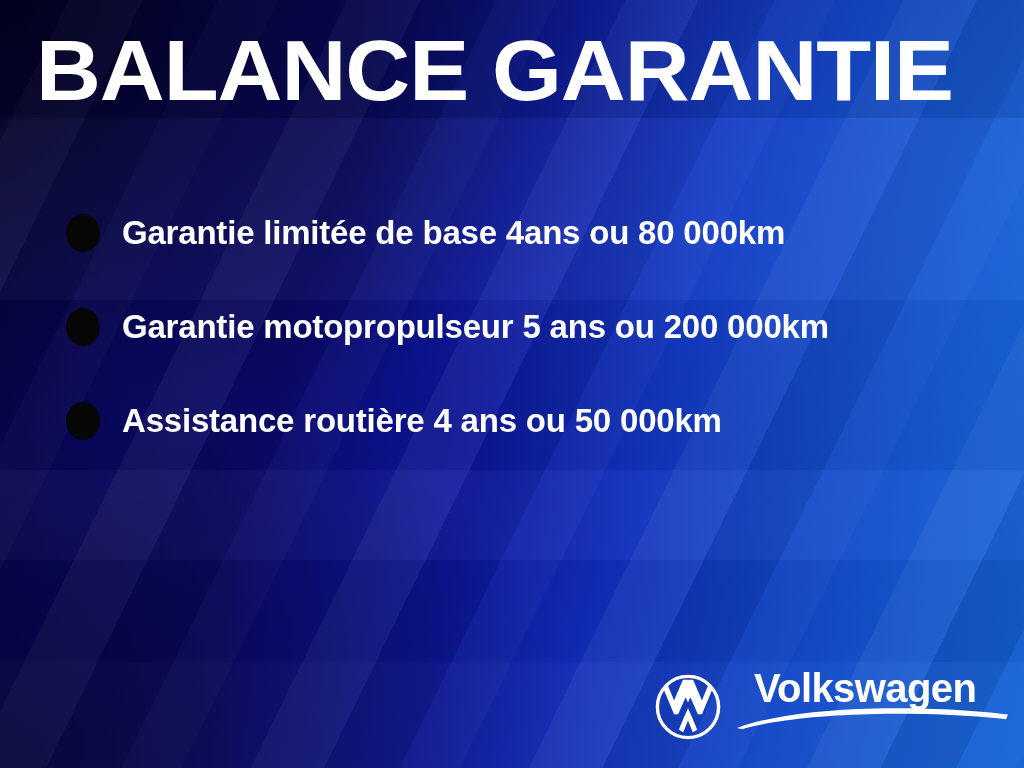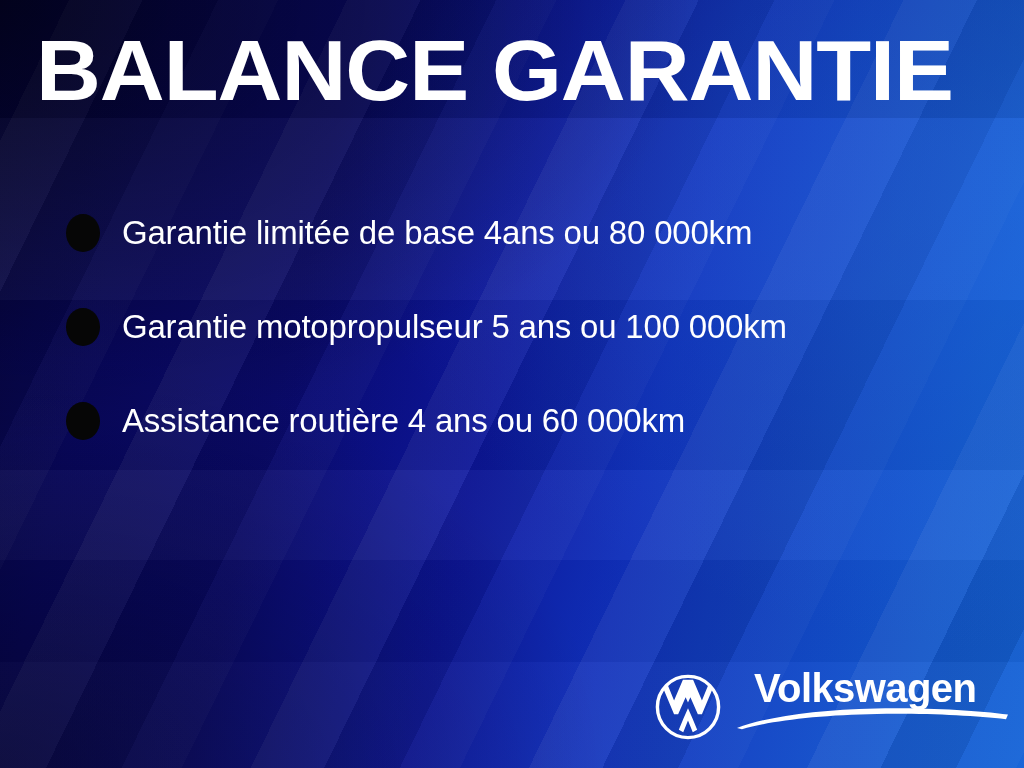--- a/index.html
+++ b/index.html
@@ -116,21 +116,21 @@
     flex: 0 0 auto;
     width: 34px;
     height: 38px;
     border-radius: 50%;
     background: #060606;
     margin-right: 22px;
   }
   .bullet-text {
     color: #ffffff;
     font-family: "Liberation Sans", sans-serif;
-    font-weight: 400;
+    font-weight: 700;
     font-size: 33px;
     line-height: 1.1;
     letter-spacing: -0.2px;
     white-space: nowrap;
   }
 
   
   .logo {
     position: absolute;
     right: 16px;
@@ -190,26 +190,26 @@
 
   <ul class="bullets">
 
     <li class="bullet-row">
       <span class="bullet-dot"></span>
       <span class="bullet-text">Garantie limitée de base 4ans ou 80 000km</span>
     </li>
 
     <li class="bullet-row">
       <span class="bullet-dot"></span>
-      <span class="bullet-text">Garantie motopropulseur 5 ans ou 100 000km</span>
+      <span class="bullet-text">Garantie motopropulseur 5 ans ou 200 000km</span>
     </li>
 
     <li class="bullet-row">
       <span class="bullet-dot"></span>
-      <span class="bullet-text">Assistance routière 4 ans ou 60 000km</span>
+      <span class="bullet-text">Assistance routière 4 ans ou 50 000km</span>
     </li>
 
 
   </ul>
 
   <div class="logo">
 
     <svg class="vw-roundel" viewBox="0 0 100 100">
       <circle cx="50" cy="50" r="45" fill="none" stroke="#ffffff" stroke-width="5"></circle>
       <path fill="#ffffff" d="

